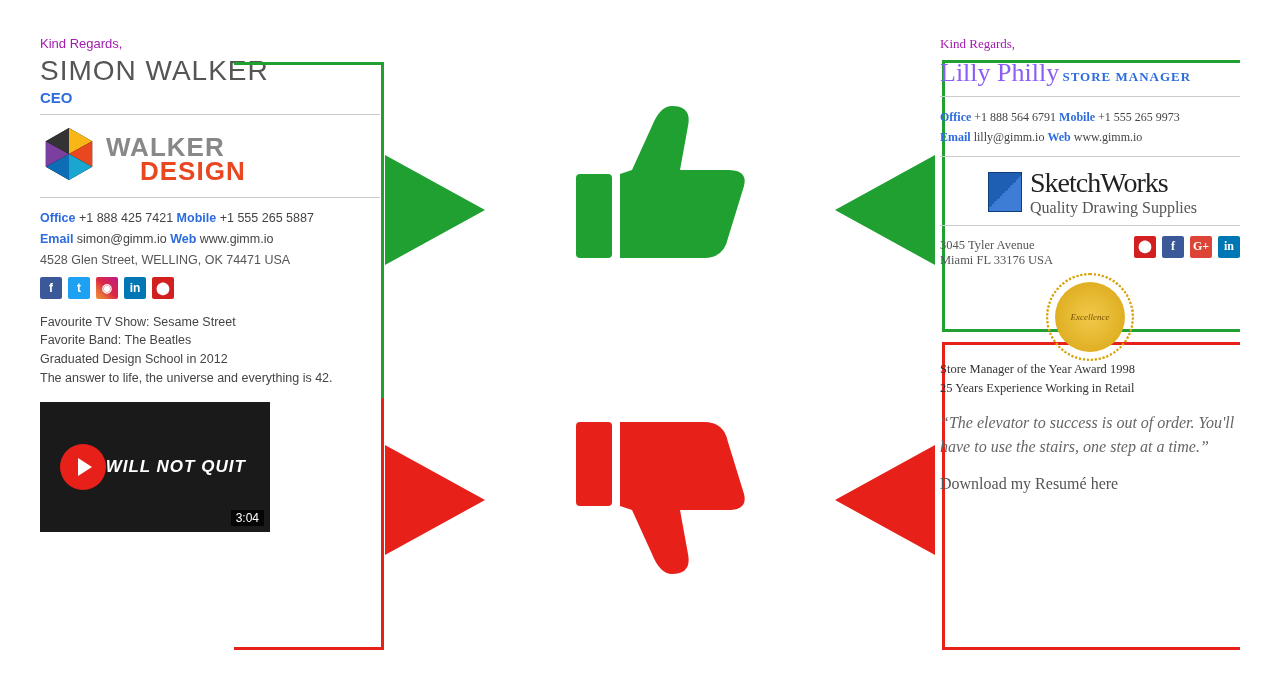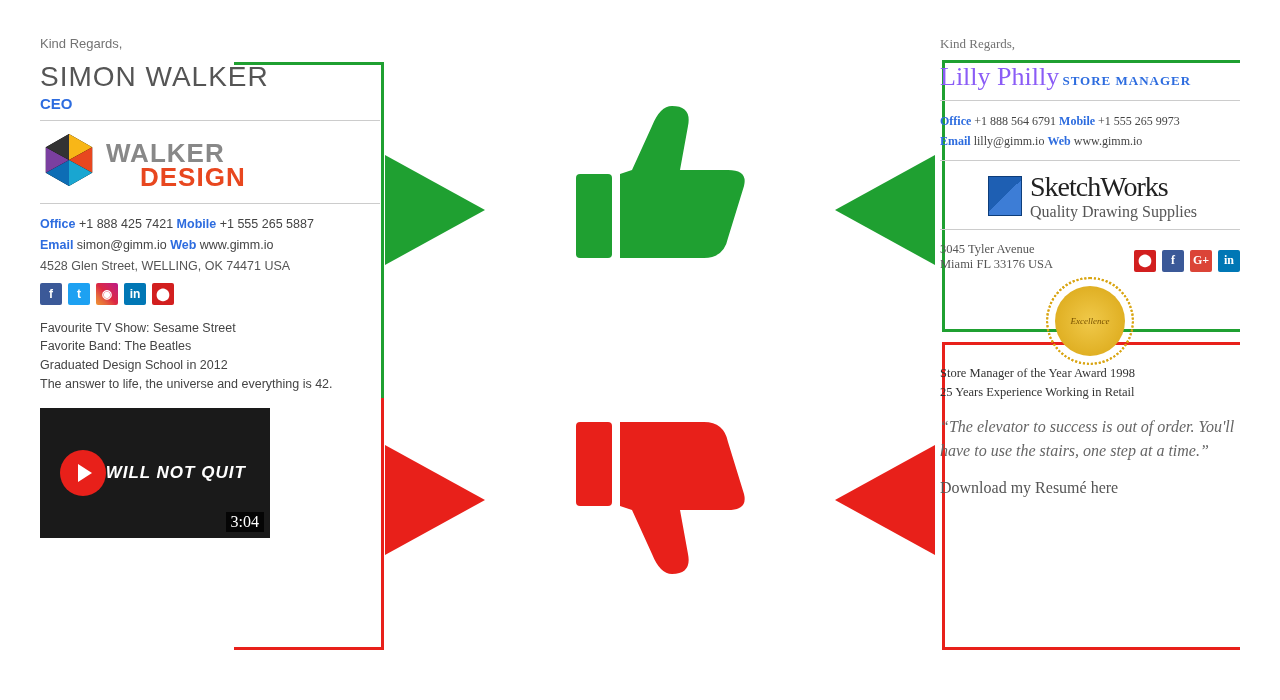--- a/index.html
+++ b/index.html
@@ -1,38 +1,38 @@
 <!DOCTYPE html>
 <html><head>
 <meta charset="utf-8">
 <style>
   * { box-sizing: border-box; margin: 0; padding: 0; }
   body { font-family: Verdana, Geneva, sans-serif; font-size: 13px; color: #333; width: 1280px; height: 700px; position: relative; background: #fff; }
   .col-left { position: absolute; left: 40px; top: 36px; width: 340px; }
   .col-right { position: absolute; right: 40px; top: 36px; width: 300px; }
-  .kind { font-size: 13px; color: #737373; margin-bottom: 10px; }
+  .kind { font-size: 13px; color: #a21caf; margin-bottom: 4px; }
   .name { font-size: 28px; color: #555; letter-spacing: 1px; font-weight: 400; }
   .title { color: #2d6cdf; font-weight: bold; font-size: 15px; margin-top: 2px; }
   hr.thin { border: none; border-top: 1px solid #ccc; margin: 8px 0 10px 0; }
   .logo-row { display: flex; align-items: flex-end; gap: 8px; margin: 8px 0 14px 0; }
   .walker-text { font-family: Arial, sans-serif; font-weight: bold; font-size: 26px; color: #888; letter-spacing: 1px; line-height: 0.9; }
   .walker-text .d { color: #e8471f; }
   .label { color: #2d6cdf; font-weight: bold; }
   .contact { font-size: 12.5px; line-height: 1.7; color: #444; }
   .addr { font-size: 12.5px; color: #555; margin-top: 2px; }
   .social { display: flex; gap: 6px; margin-top: 10px; }
   .sicon { width: 22px; height: 22px; display: flex; align-items: center; justify-content: center; color: #fff; font-size: 12px; font-weight: bold; border-radius: 2px; }
   .fb { background: #3b5998; } .tw { background: #1da1f2; } .ig { background: linear-gradient(45deg,#f09433,#e6683c,#dc2743,#cc2366,#bc1888); }
   .li { background: #0077b5; } .loc { background: #d21f1f; } .gp { background: #db4437; }
   .extras { font-size: 12.5px; color: #444; line-height: 1.5; margin-top: 14px; }
   .video { position: relative; width: 230px; height: 130px; background: #1a1a1a; margin-top: 14px; display:flex; align-items:center; justify-content:center; color:#fff; }
   .video .play { position:absolute; left:20px; width:46px; height:46px; background:#e8201a; border-radius:50%; display:flex; align-items:center; justify-content:center; }
   .video .play::after { content:''; border-left:14px solid #fff; border-top:9px solid transparent; border-bottom:9px solid transparent; margin-left:3px; }
   .video .vt { font-weight:bold; font-style:italic; font-size:17px; letter-spacing:1px; margin-left:30px;}
-  .video .dur { position:absolute; right:6px; bottom:6px; background:rgba(0,0,0,.8); padding:1px 5px; font-size:16px;font-family:Liberation Serif, serif; }
+  .video .dur { position:absolute; right:6px; bottom:6px; background:rgba(0,0,0,.8); padding:1px 5px; font-size:12px; }
   .serif { font-family: Georgia, 'Times New Roman', serif; }
   .r-name { font-size: 26px; color: #8b5cf6; }
   .r-title { color: #2d6cdf; font-size: 13px; font-weight: bold; letter-spacing: 1px; }
   .sketch { font-family: Georgia, serif; font-size: 28px; color: #222; letter-spacing: -1px; }
   .sketch-sub { font-family: Georgia, serif; font-size: 16px; color: #555; }
   .sw-row { display:flex; align-items:center; gap:8px; margin:6px 0;padding-left:48px; }
   .cube { width:34px; height:40px; background:linear-gradient(135deg,#1e5fb3 50%,#3d7dd6 50%); border:1px solid #0d3d7a; }
   .r-social { display:flex; gap:6px; }
   .seal { width:70px; height:70px; border-radius:50%; background:radial-gradient(circle,#f0c94a,#d9a513); margin:14px auto 8px auto; position:relative; display:flex; align-items:center; justify-content:center; font-size:9px; font-style:italic; color:#7a5300; font-family:Georgia,serif; }
   .seal::before,.seal::after{content:'';position:absolute;width:84px;height:84px;border:2px dotted #d9a513;border-radius:50%;}
@@ -151,21 +151,21 @@
   </div>
   <hr class="thin">
   <div class="sw-row">
     <div class="cube"></div>
     <div>
       <div class="sketch">SketchWorks</div>
       <div class="sketch-sub">Quality Drawing Supplies</div>
     </div>
   </div>
   <hr class="thin">
-  <div style="display:flex;justify-content:space-between;align-items:flex-end">
+  <div style="display:flex;justify-content:space-between;align-items:flex-start">
     <div class="addr">
       <div>3045 Tyler Avenue</div>
       <div>Miami FL 33176 USA</div>
     </div>
     <div class="r-social">
       <div class="sicon loc">⬤</div>
       <div class="sicon fb">f</div>
       <div class="sicon gp">G+</div>
       <div class="sicon li">in</div>
     </div>

